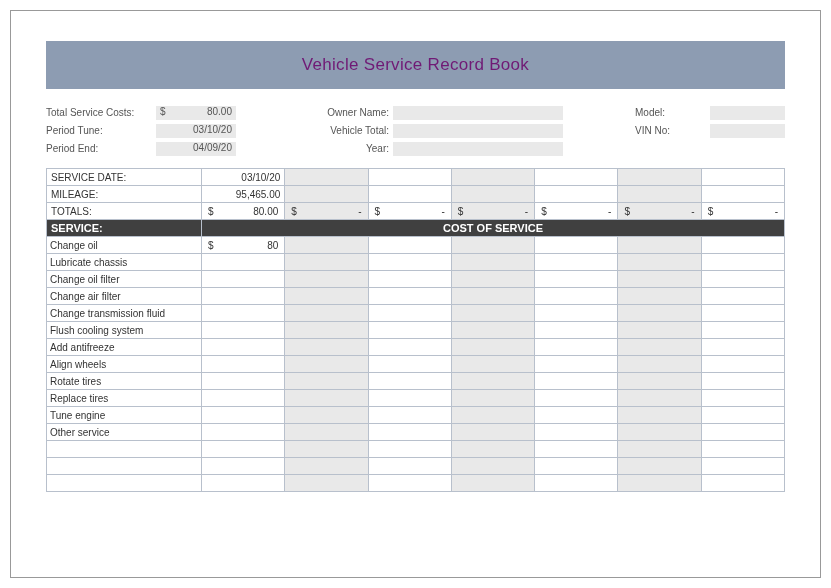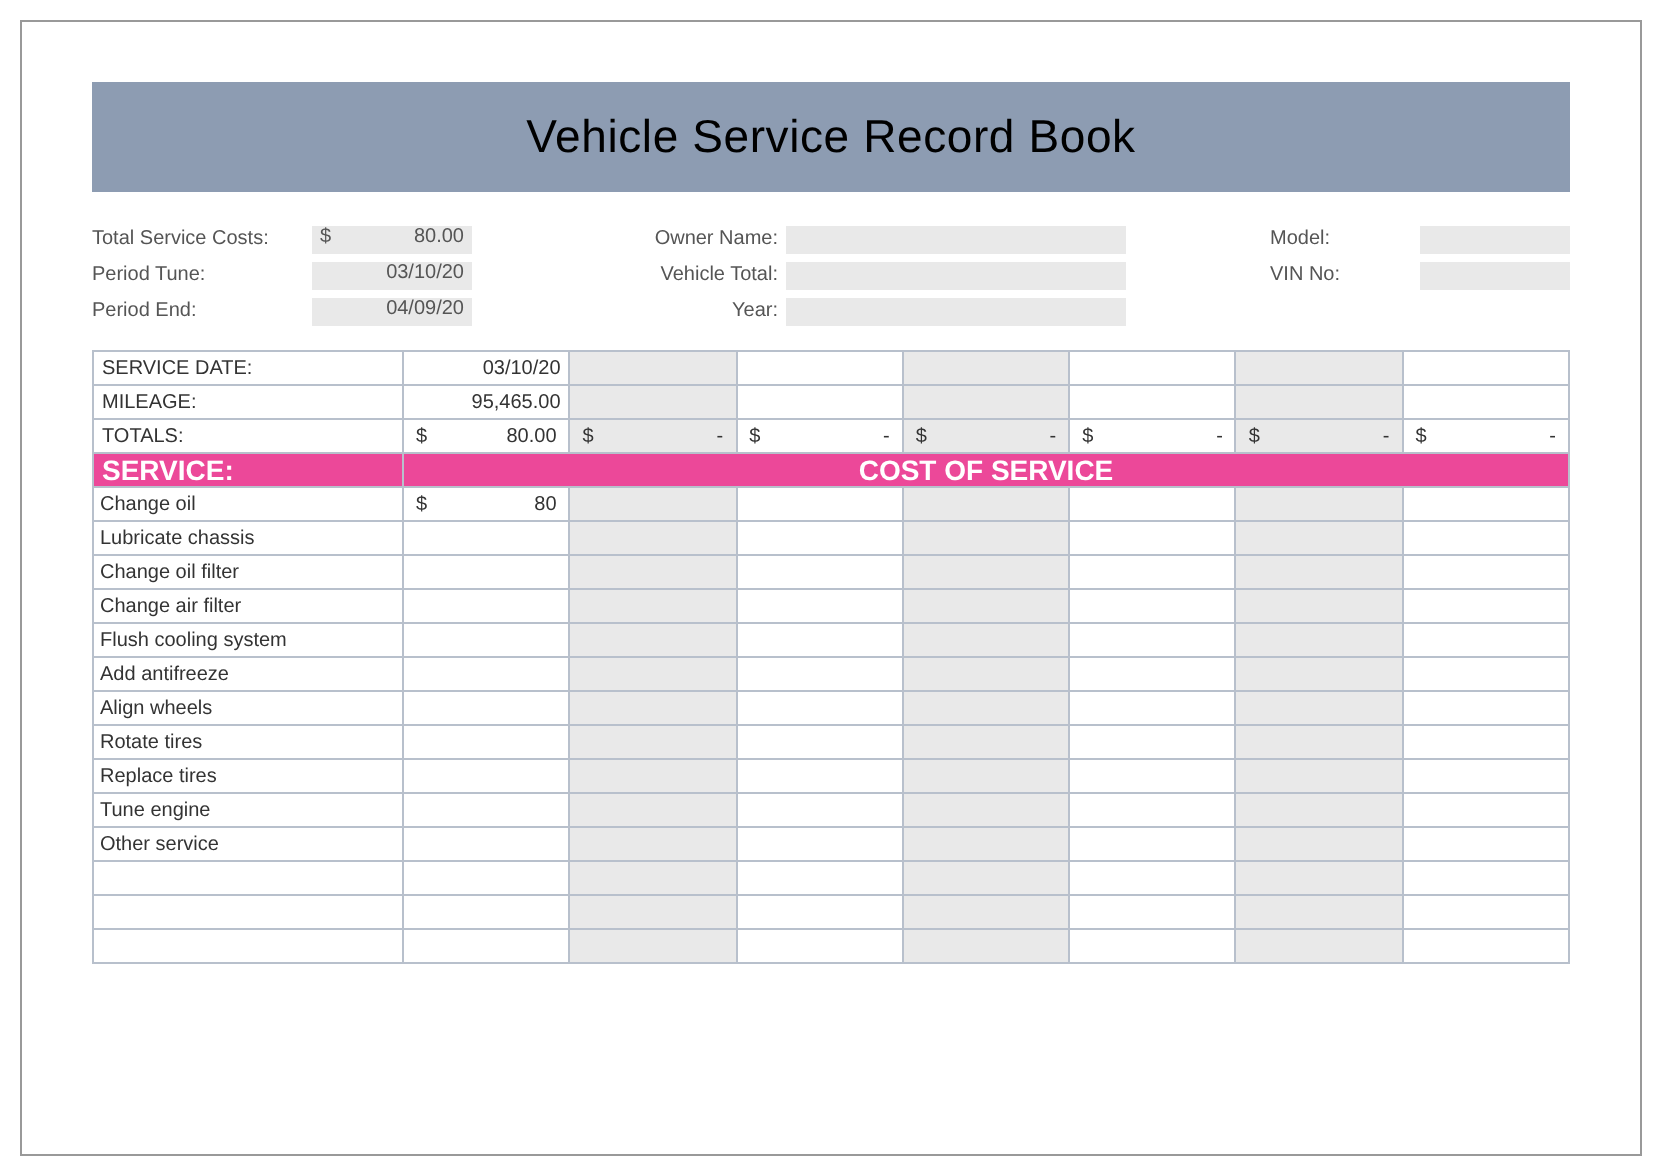--- a/index.html
+++ b/index.html
@@ -1,18 +1,18 @@
 <!DOCTYPE html>
 <html><head>
 <meta charset="utf-8">
 <style>
   * { box-sizing: border-box; margin: 0; padding: 0; }
   body { background: #fff; font-family: Arial, sans-serif; width: 831px; height: 588px; padding: 10px; }
   .page { width: 100%; height: 100%; border: 1px solid #999; padding: 30px 35px 20px 35px; }
-  .title-bar { background: #8d9cb2; color: #000000; font-size: 23px; text-align: center; padding: 14px 0; font-weight: 300; letter-spacing: 0.3px; }
+  .title-bar { background: #8d9cb2; color: #701a75; font-size: 17px; text-align: center; padding: 14px 0; font-weight: 300; letter-spacing: 0.3px; }
   .meta-section { display: flex; margin-top: 16px; font-size: 10px; color: #555; justify-content: space-between; }
   .meta-col { display: flex; flex-direction: column; gap: 3px; }
   .meta-row { display: flex; align-items: center; height: 15px; }
   .meta-label { text-align: left; padding-right: 4px; }
   .meta-l1 { width: 110px; }
   .meta-v1 { width: 80px; background: #e9e9e9; height: 14px; display:flex; }
   .meta-v1 .cur { width: 18px; padding-left:4px; }
   .meta-v1 .num { flex:1; text-align:right; padding-right:4px; }
   .meta-l2 { width: 85px; text-align:right;}
   .meta-v2 { width: 170px; background: #e9e9e9; height: 14px; }
@@ -22,21 +22,21 @@
   .data-table { width: 100%; border-collapse: collapse; margin-top: 12px; font-size: 10px; color: #333; table-layout: fixed; }
   .data-table th, .data-table td { border: 1px solid #b8c0cc; height: 17px; padding: 0 3px; vertical-align: middle; overflow:hidden; }
   .col-service { width: 155px; }
   .header-top td { border: 1px solid #b8c0cc; }
   .header-top .lab { text-align: left; padding-left:4px; }
   .header-top .val { text-align: right; padding-right:4px;}
   .totals-row td { }
   .currency-cell { display:flex; }
   .currency-cell .sym { padding-left:3px; }
   .currency-cell .amt { flex:1; text-align:right; padding-right:3px; }
-  .service-header { background: #ec4899; color:#fff; font-size:14px; font-weight:bold; }
+  .service-header { background: #404040; color:#fff; font-size:11px; font-weight:bold; }
   .service-header .svc { text-align:left; padding-left:4px; }
   .service-header .cost { text-align:center; }
   .shaded { background: #e9e9e9; }
   .svc-label { text-align:left; padding-left:3px; }
 </style>
 </head>
 <body>
 
 <div class="page">
   <div class="title-bar">Vehicle Service Record Book</div>
@@ -213,20 +213,30 @@
           <td class="svc-label">Change air filter</td>
           <td></td>
           <td class="shaded"></td>
           <td></td>
           <td class="shaded"></td>
           <td></td>
           <td class="shaded"></td>
           <td></td>
         </tr>
         <tr>
+          <td class="svc-label">Change transmission fluid</td>
+          <td></td>
+          <td class="shaded"></td>
+          <td></td>
+          <td class="shaded"></td>
+          <td></td>
+          <td class="shaded"></td>
+          <td></td>
+        </tr>
+        <tr>
           <td class="svc-label">Flush cooling system</td>
           <td></td>
           <td class="shaded"></td>
           <td></td>
           <td class="shaded"></td>
           <td></td>
           <td class="shaded"></td>
           <td></td>
         </tr>
         <tr>

